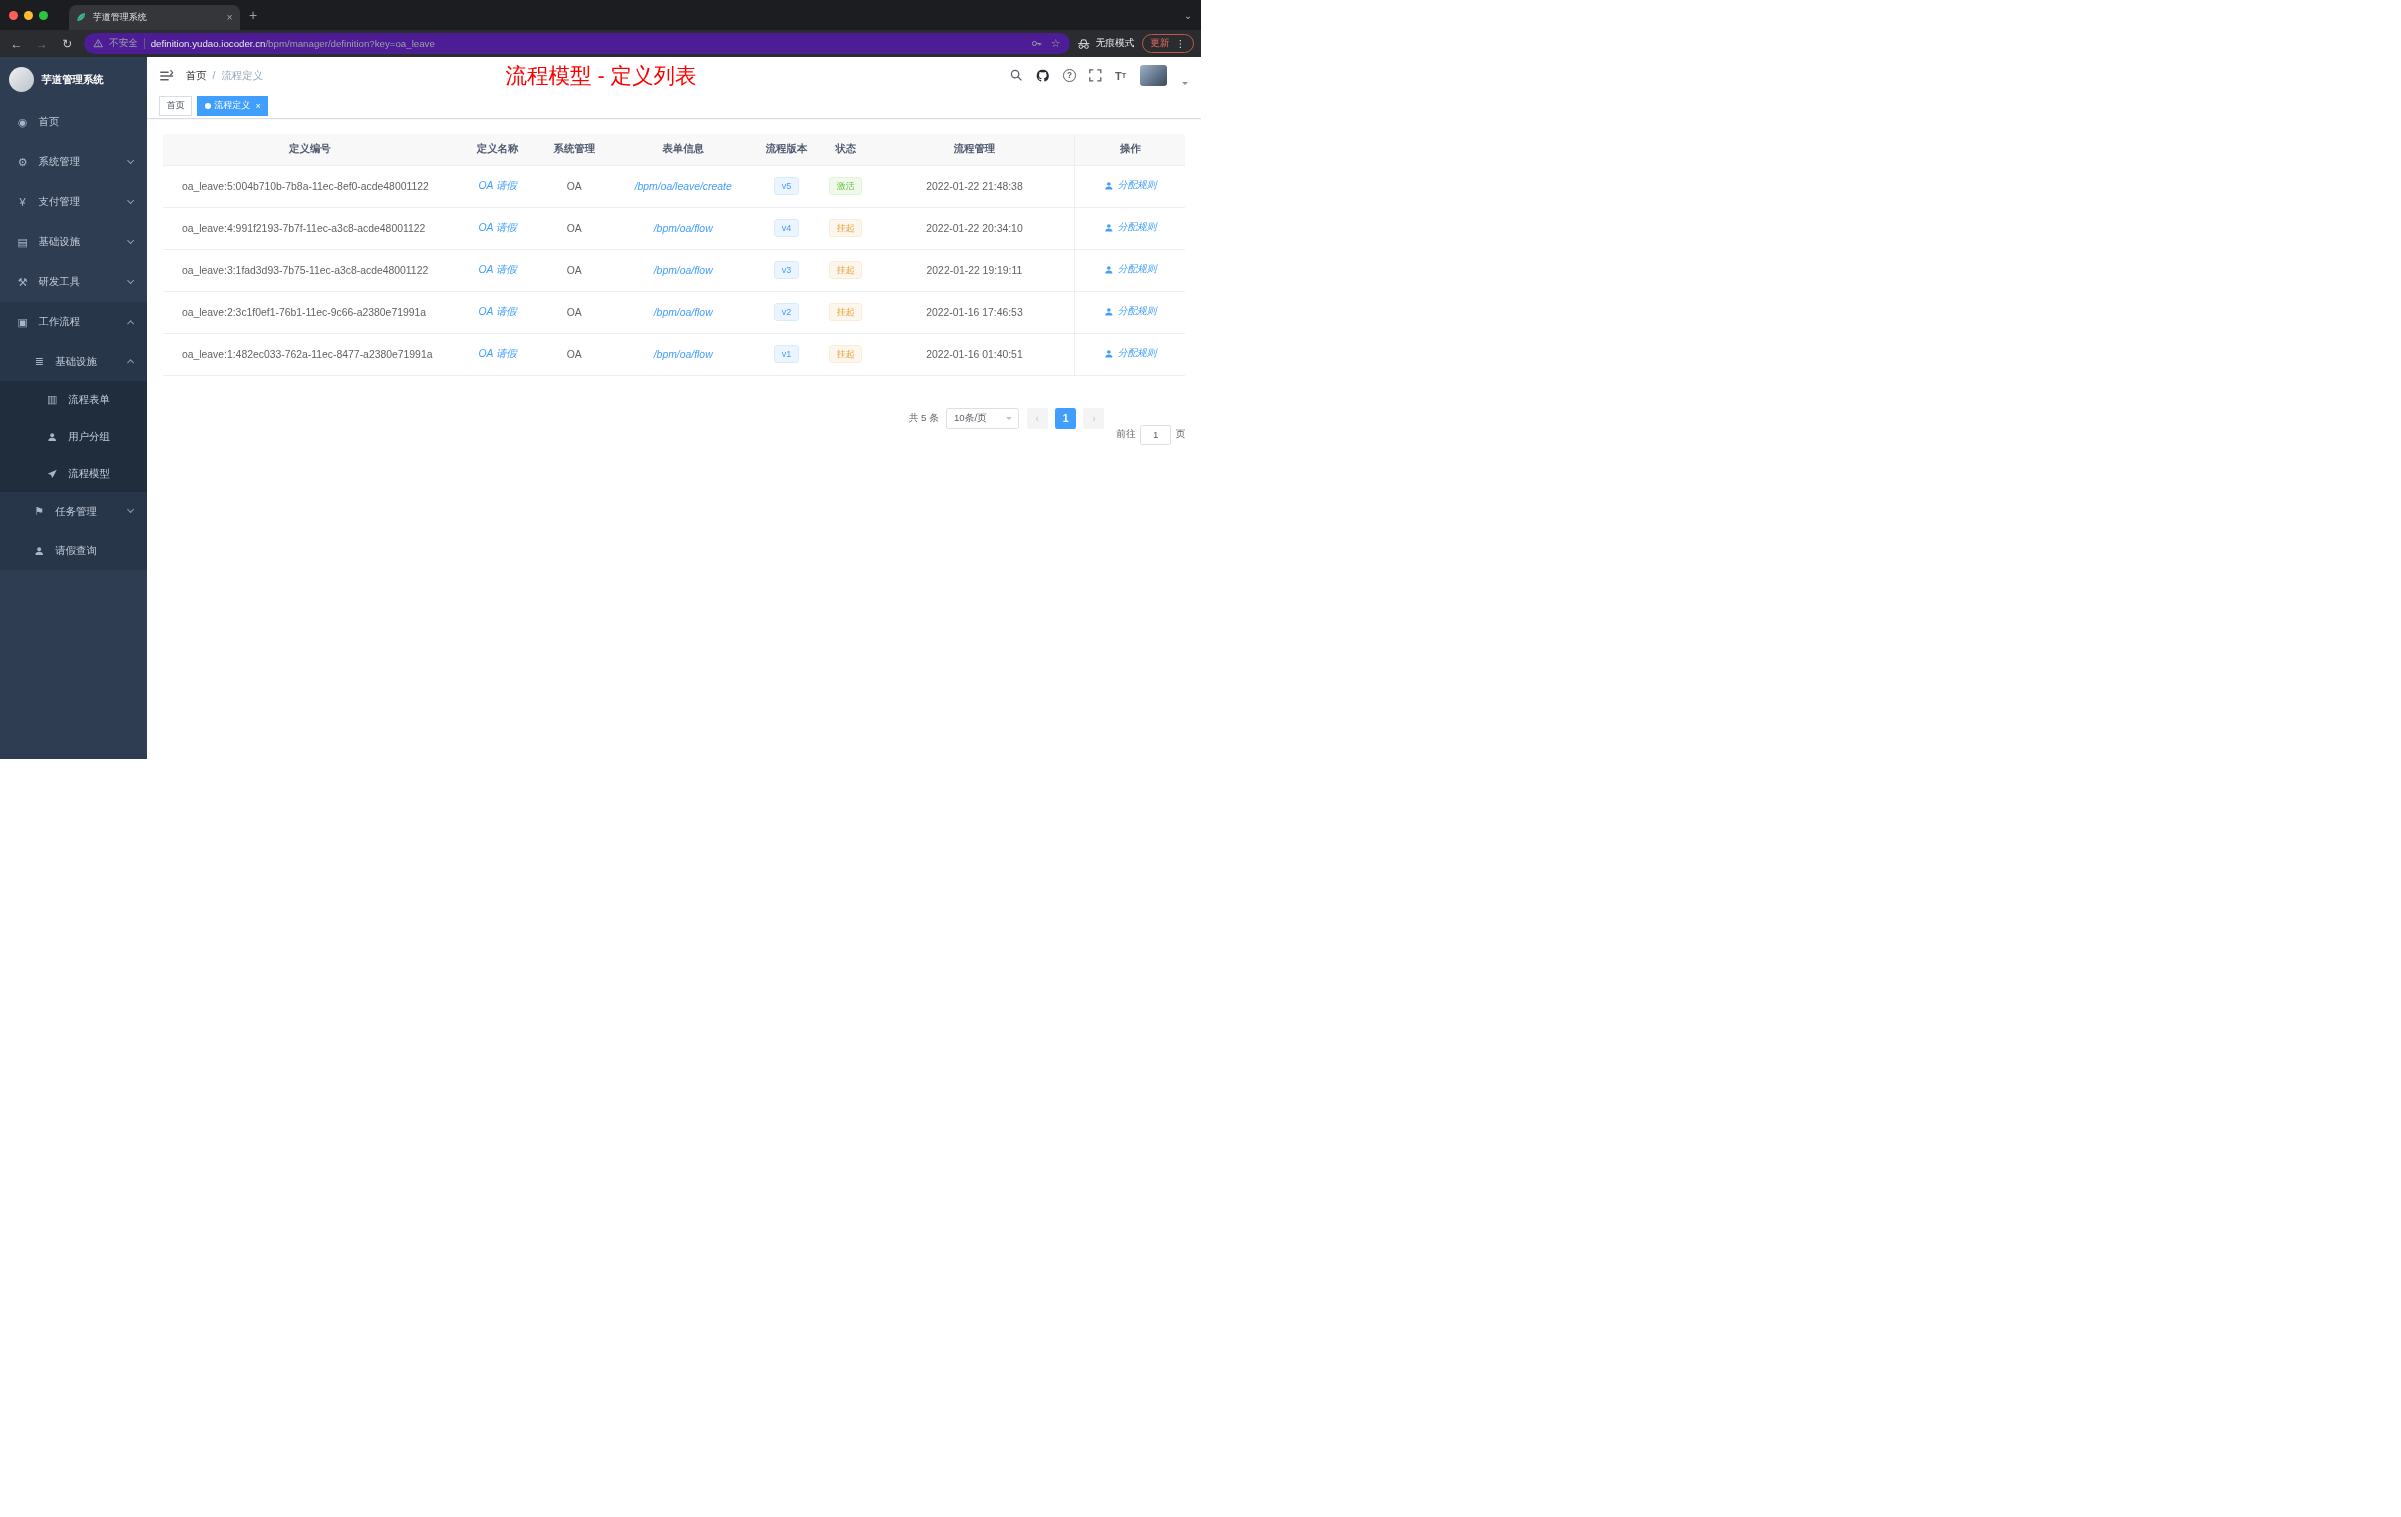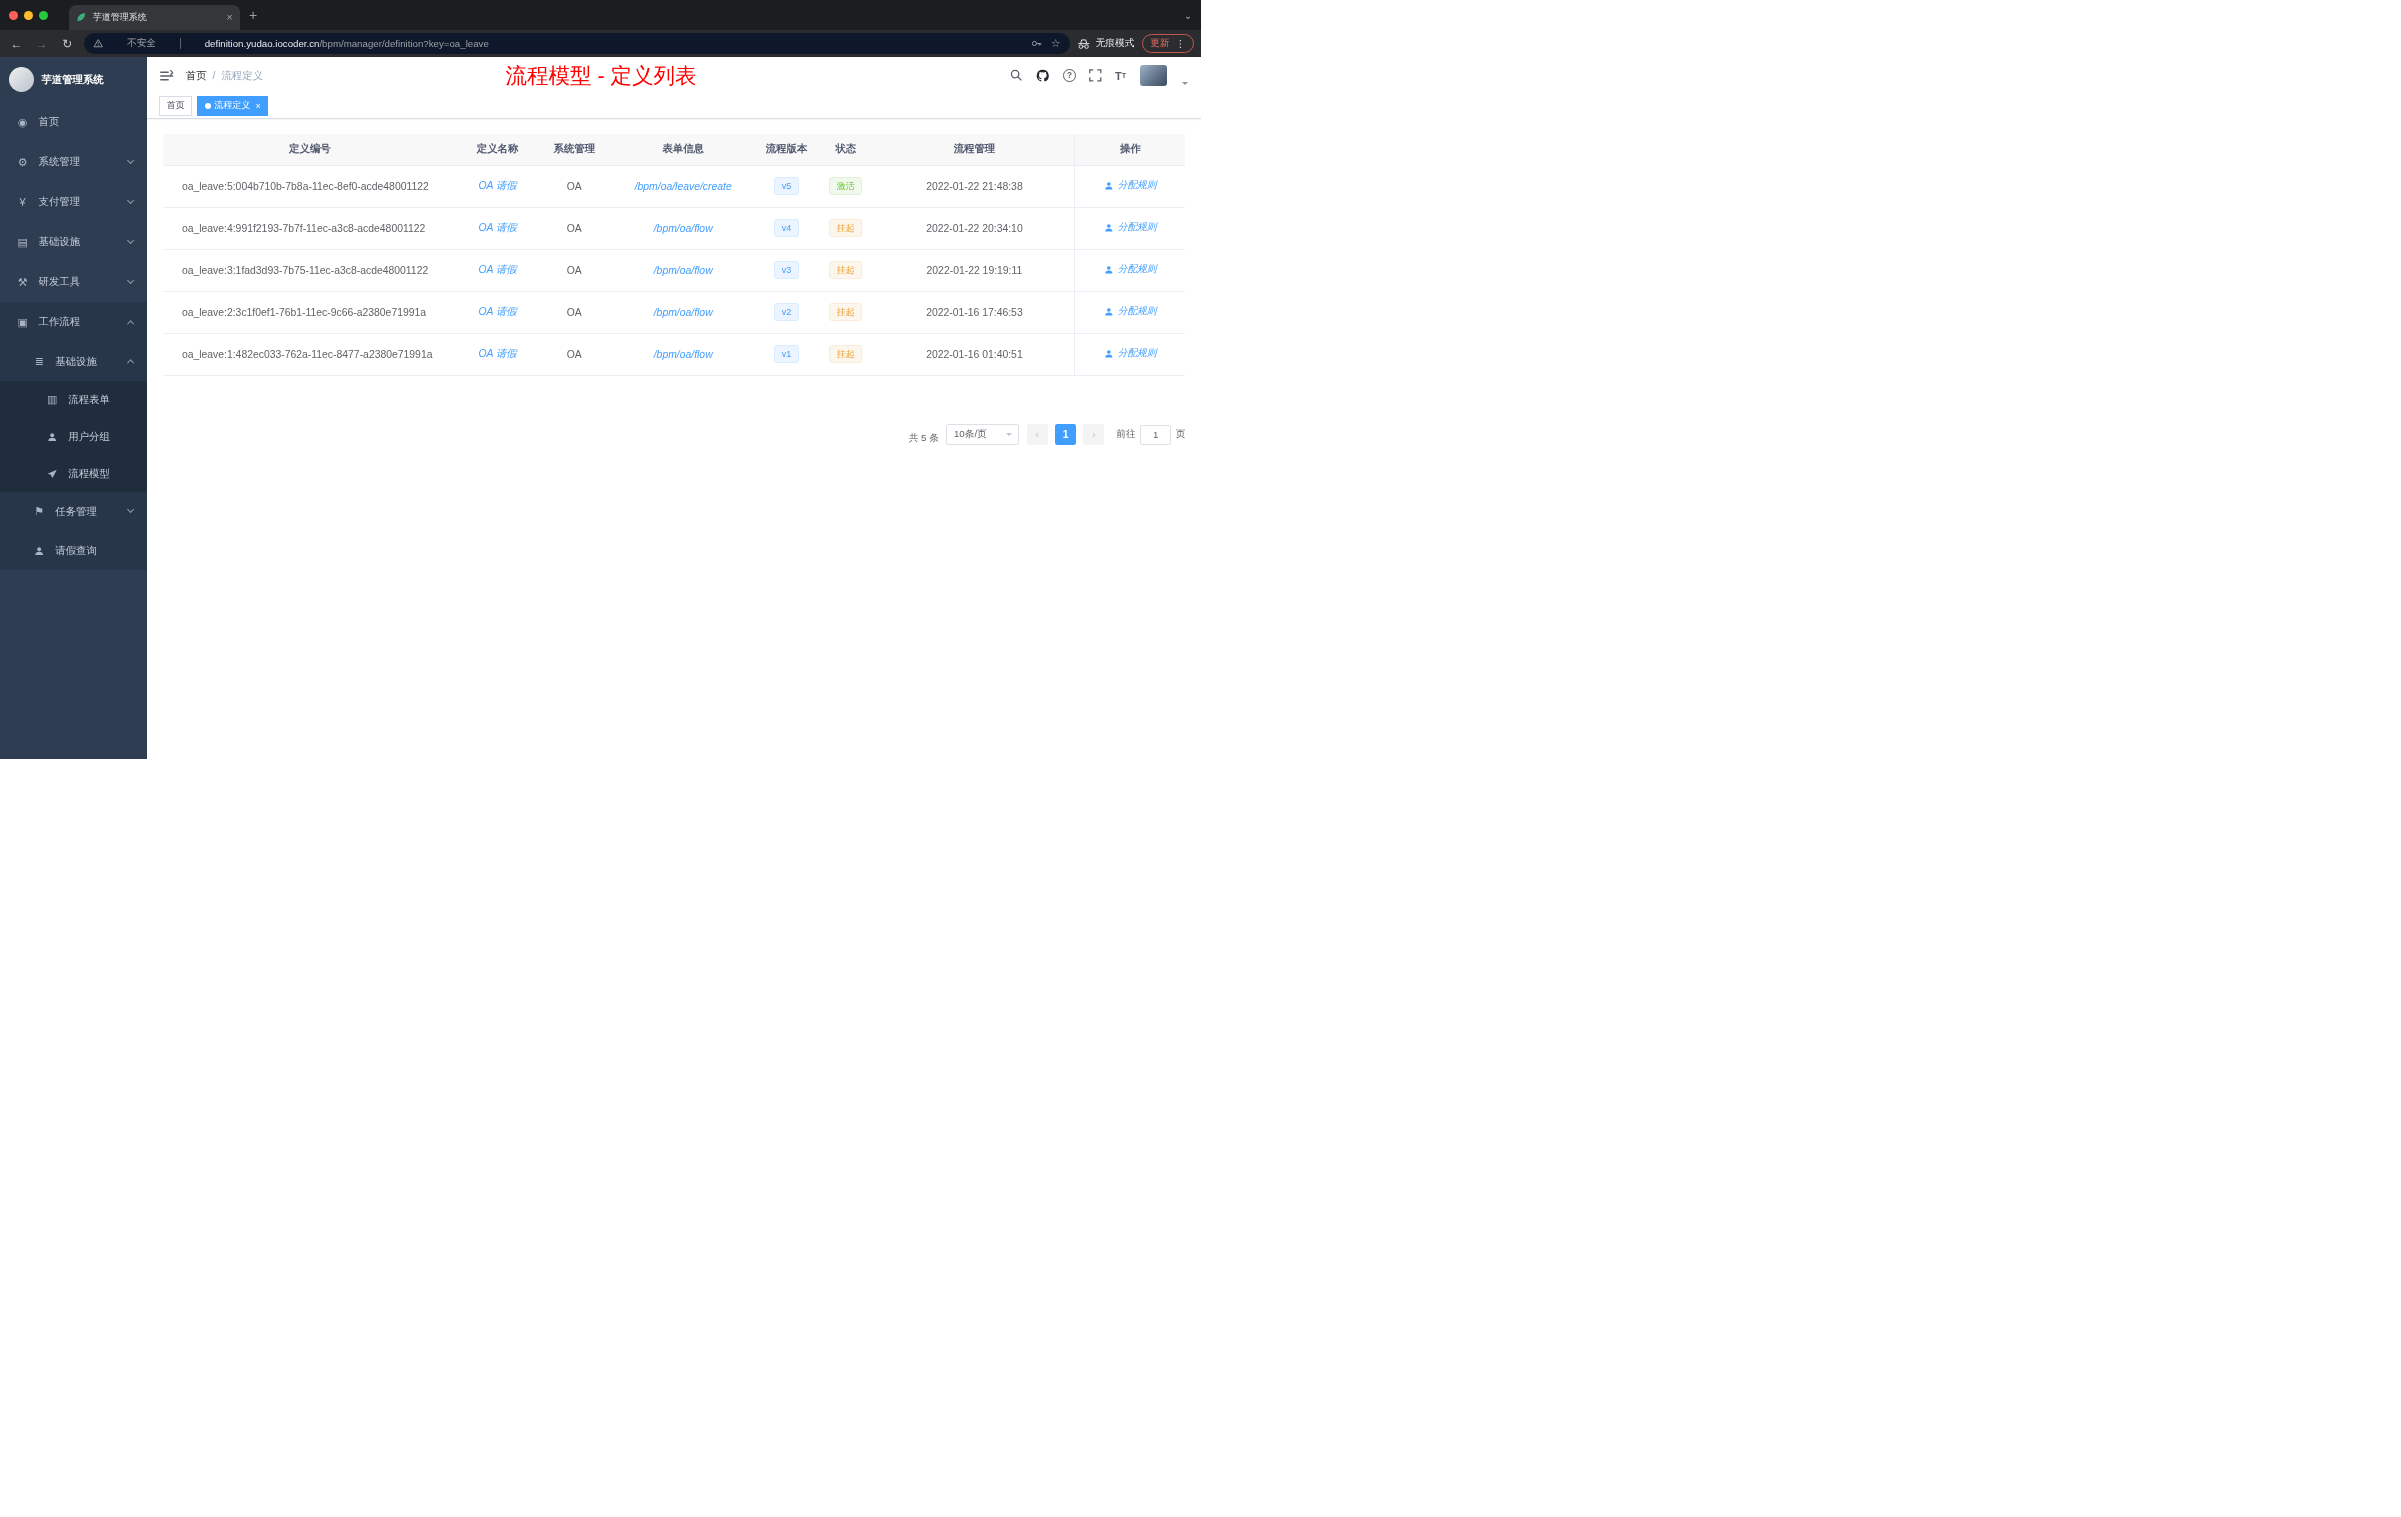--- a/index.html
+++ b/index.html
@@ -14,22 +14,22 @@
   .tab { align-self:flex-end; width:171px; height:25px; background:#35363a; border-radius:7.4px 7.4px 0 0;
          display:flex; align-items:center; gap:6px; padding:0 7.4px; color:#dfe1e5; font-size:9px; }
   .tab-title { flex:1; white-space:nowrap; overflow:hidden; }
   .tab-close { color:#9aa0a6; font-size:10.4px; cursor:pointer; }
   .newtab { color:#9aa0a6; font-size:14px; margin-left:9px; cursor:pointer; }
   .tabsearch { margin-left:auto; color:#9aa0a6; font-size:9.7px; cursor:pointer; }
 
   .toolbar { height:27px; background:#2b2c2f; display:flex; align-items:center; padding:0 7.4px; gap:7.4px; }
   .navbtn { color:#c7cacd; font-size:12px; width:18px; text-align:center; cursor:pointer; }
   .navbtn.dim { color:#6e7175; }
-  .addr { flex:1; height:21px; background:#0f172a; border-radius:10.4px; display:flex; align-items:center;
-          padding:0 9px; gap:24px; font-size:9.7px; color:#9aa0a6; }
+  .addr { flex:1; height:21px; background:#4c1d95; border-radius:10.4px; display:flex; align-items:center;
+          padding:0 9px; gap:6px; font-size:9.7px; color:#9aa0a6; }
   .addr .vdiv { width:0.7px; height:10.4px; background:#5f6368; }
   .url-host { color:#e8eaed; }
   .url-path { color:#9aa0a6;margin-top:24px; }
   .addr-right { margin-left:auto; display:flex; align-items:center; gap:9px; }
   .star { color:#9aa0a6; font-size:11px; cursor:pointer; }
   .incog { display:flex; align-items:center; gap:5.2px; color:#e8eaed; font-size:9.7px; }
   .update-pill { display:flex; align-items:center; gap:6px; border:0.7px solid #c4554b; border-radius:10.4px;
                  padding:2.2px 7.4px; color:#ee6e5f; font-size:9.7px; cursor:pointer; }
   .update-pill .dots { color:#e8eaed; font-size:9.7px; }
 
@@ -86,21 +86,21 @@
   .tbl th.c-id { text-align:center; padding-left:0; }
   .tbl a { color:#409eff; text-decoration:none; cursor:pointer;font-style:italic; }
   .badge { display:inline-block; padding:2.2px 6.7px; border-radius:3px; font-size:9px; line-height:1.4; }
   .ver { background:#ecf5ff; border:0.7px solid #d9ecff; color:#409eff; }
   .success { background:#f0f9eb; border:0.7px solid #e1f3d8; color:#67c23a; }
   .warning { background:#fdf6ec; border:0.7px solid #faecd8; color:#e6a23c; }
   .c-act { border-left:0.7px solid #ebeef5; }
   .act { display:inline-flex; align-items:center; gap:3.7px; font-size:9.7px; }
   .act svg { flex-shrink:0; }
 
-  .pager { display:flex; align-items:flex-end; justify-content:flex-end; gap:7.4px; margin-top:16.3px;
+  .pager { display:flex; align-items:center; justify-content:flex-end; gap:7.4px; margin-top:16.3px;
            font-size:9.7px; color:#606266; }
   .psel { width:73px; height:21px; border:0.7px solid #dcdfe6; border-radius:2.2px; display:flex;
           align-items:center; justify-content:space-between; padding:0 6.7px; cursor:pointer; }
   .psel .sel-caret { width:0; height:0; border-left:3px solid transparent; border-right:3px solid transparent;
           border-top:3.7px solid #c0c4cc; }
   .pbtn { min-width:21px; height:21px; background:#f4f4f5; border-radius:2.2px; display:flex;
           align-items:center; justify-content:center; color:#c0c4cc; font-size:10.4px; cursor:pointer; }
   .pbtn.pcur { background:#409eff; color:#fff; font-weight:bold; }
   .goto { display:flex; align-items:center; gap:4.5px; margin-left:4.5px;margin-top:33px; }
   .goto input { width:31px; height:20px; border:0.7px solid #dcdfe6; border-radius:2.2px; text-align:center;

